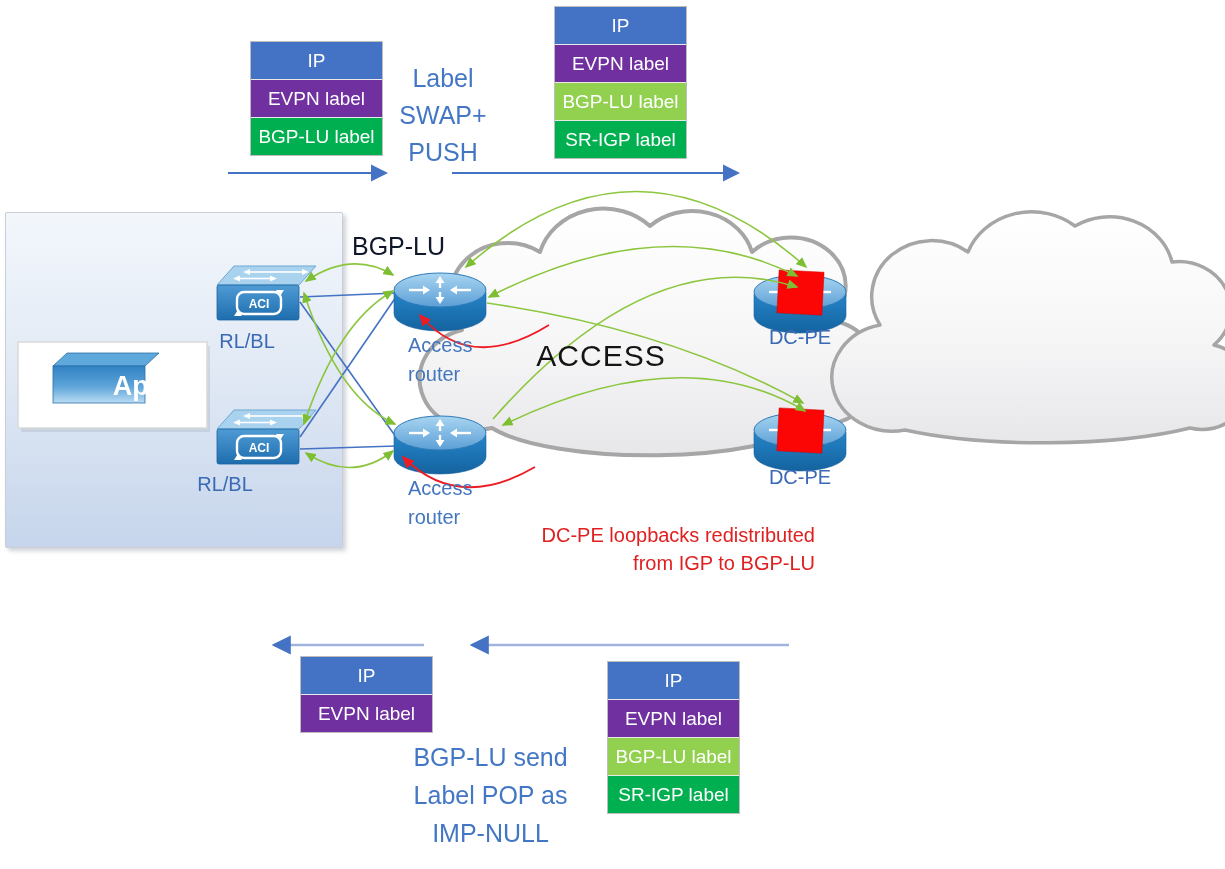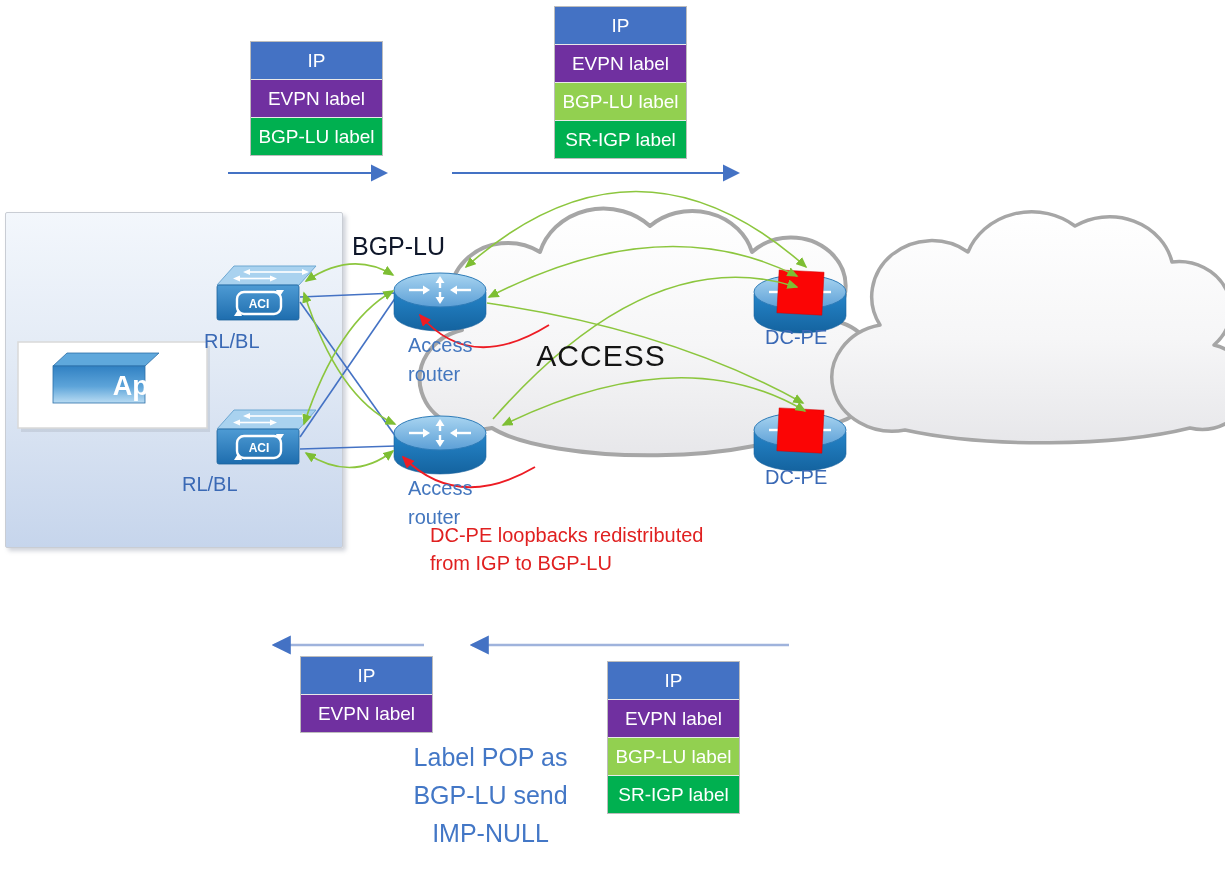--- a/index.html
+++ b/index.html
@@ -10,21 +10,21 @@
       background:linear-gradient(180deg,#F3F7FC 0%,#E2EAF5 45%,#C6D5EC 100%);
       border:1px solid #C9CDD4;border-radius:2px;
       box-shadow:3px 3px 4px rgba(120,130,150,.35);}
   .stack{position:absolute;z-index:3;border:1px solid #BDBDBD;background:#ec4899;}
   .stack .row{width:131px;height:37px;line-height:37px;text-align:center;color:#fff;
       font-size:19px;border-bottom:1px solid #E9E9E9;box-sizing:content-box;}
   .stack .row:last-child{border-bottom:none;}
   .txt{position:absolute;z-index:4;}
   .txt span{display:block;}
   .cap{color:#4377C6;font-size:25px;text-align:center;line-height:37px;}
-  .nodelabel{color:#3A69B5;font-size:20px;text-align:left;}
+  .nodelabel{color:#3A69B5;font-size:20px;text-align:center;}
   .cloudlabel{color:#141414;font-size:30px;text-align:center;line-height:35px;}
 </style>
 </head>
 <body>
 
 <div class="canvas">
 
   <div class="dc-container"></div>
 
   <svg class="layer" width="1225" height="869" viewBox="0 0 1225 869">
@@ -225,20 +225,25 @@
     <div class="row" style="background-color: rgb(112, 48, 160);">EVPN label</div>
   </div>
 
   <div class="stack" style="left:607px;top:661px;">
     <div class="row" style="background-color: rgb(68, 114, 196);">IP</div>
     <div class="row" style="background-color: rgb(112, 48, 160);">EVPN label</div>
     <div class="row" style="background-color: rgb(146, 208, 80);">BGP-LU label</div>
     <div class="row" style="background-color: rgb(0, 176, 80);">SR-IGP label</div>
   </div>
 
+  <div class="txt cap" style="left:388px;top:60px;width:110px;">
+    <span>Label</span>
+    <span>SWAP+</span>
+    <span>PUSH</span>
+  </div>
 
   <div class="txt" style="left:352px;top:232px;font-size:25px;color:#0f172a;">BGP-LU</div>
 
   <div class="txt nodelabel" style="left:204px;top:330px;width:86px;">RL/BL</div>
   <div class="txt nodelabel" style="left:182px;top:473px;width:86px;">RL/BL</div>
 
   <div class="txt" style="left:408px;top:331px;font-size:20px;line-height:29px;color:#4376BE;">
     <span>Access</span>
     <span>router</span>
   </div>
@@ -246,26 +251,26 @@
     <span>Access</span>
     <span>router</span>
   </div>
 
   <div class="txt cloudlabel" style="left:521px;top:338px;width:160px;letter-spacing:1px;">ACCESS</div>
 
 
   <div class="txt nodelabel" style="left:765px;top:326px;width:70px;">DC-PE</div>
   <div class="txt nodelabel" style="left:765px;top:466px;width:70px;">DC-PE</div>
 
-  <div class="txt" style="left:430px;top:521px;width:385px;text-align:left;font-size:20px;line-height:28px;color:#E02020;">
+  <div class="txt" style="left:430px;top:521px;width:385px;text-align:right;font-size:20px;line-height:28px;color:#E02020;">
     <span>DC-PE loopbacks redistributed</span>
     <span>from IGP to BGP-LU</span>
   </div>
 
   <div class="txt cap" style="left:398px;top:738px;width:185px;line-height:38px;">
+    <span>BGP-LU send</span>
     <span>Label POP as</span>
-    <span>BGP-LU send</span>
     <span>IMP-NULL</span>
   </div>
 
   <div class="txt" style="left:53px;top:371px;width:92px;height:30px;line-height:30px;text-align:center;font-size:27px;font-weight:bold;color:#fff;padding-left:40px;">App</div>
 
 </div>
 
 </body></html>

